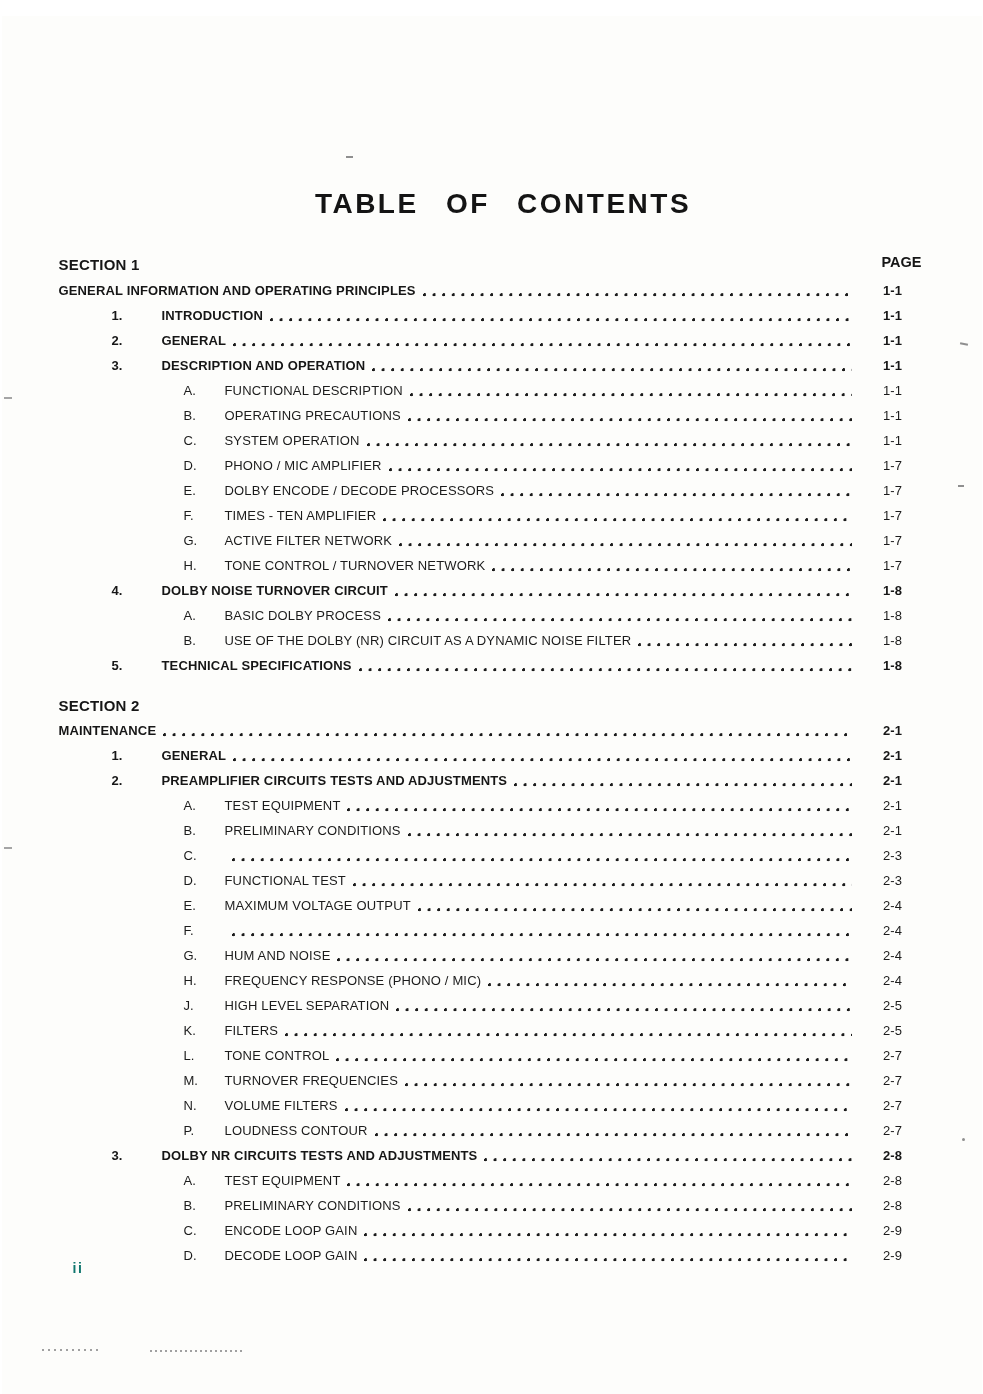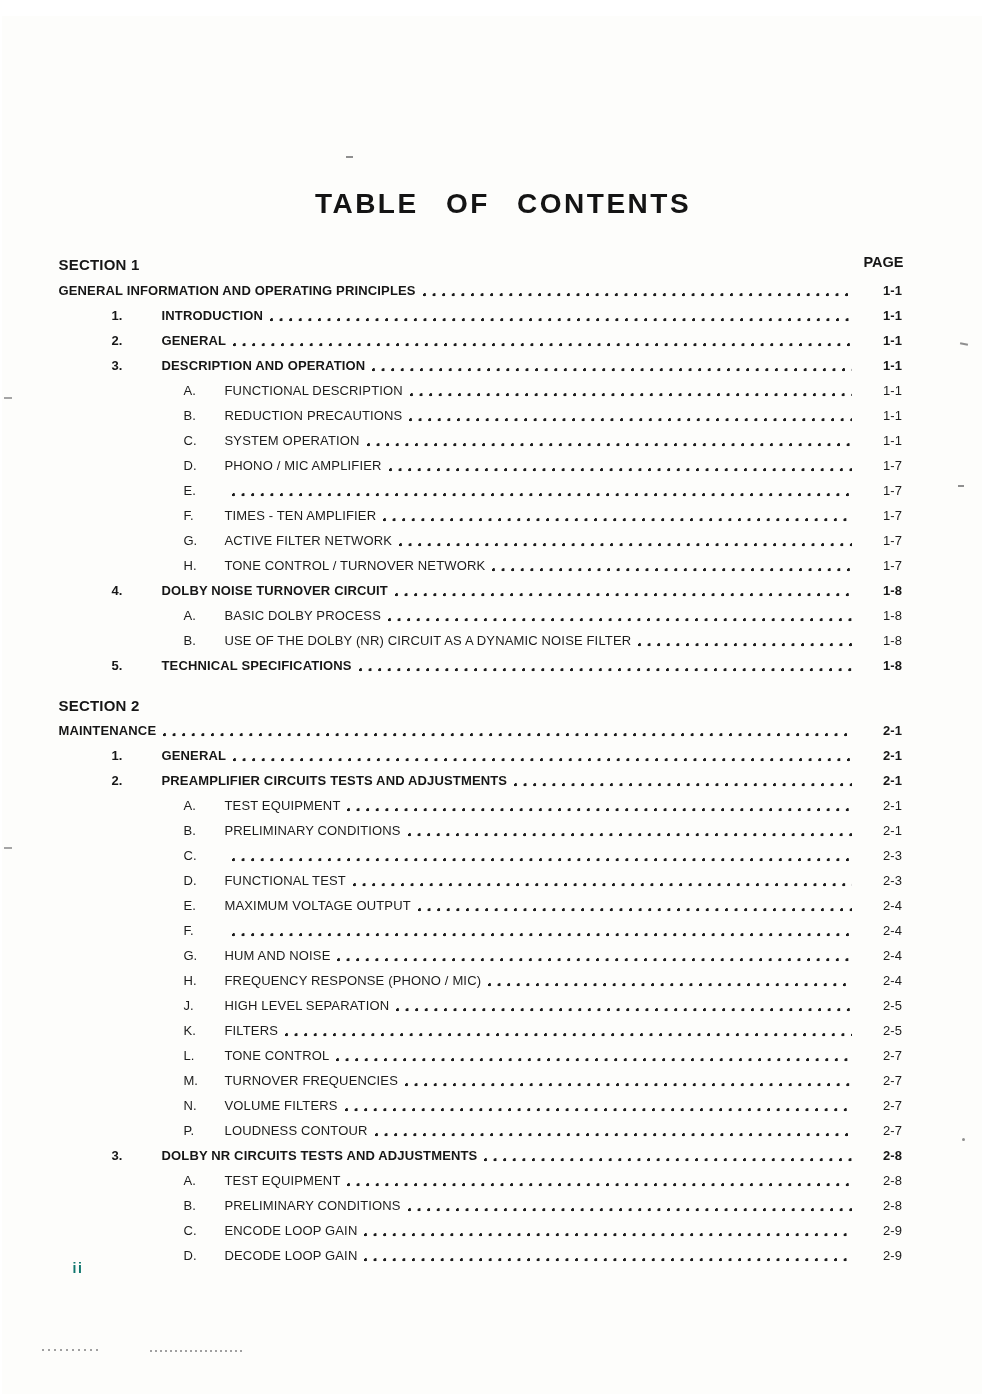--- a/index.html
+++ b/index.html
@@ -16,21 +16,21 @@
     position:absolute;top:172px;left:20px;width:963px;
     text-align:center;
     font-size:28px;font-weight:700;
     letter-spacing:2.5px;word-spacing:17px;
     color:#141414;
   }
   .toc{position:absolute;top:236px;left:57px;right:60px;}
   .toc-head{display:flex;height:26px;}
   .sec-label{font-size:15px;font-weight:700;letter-spacing:.2px;line-height:26px;color:#161616;}
   .toc-head .spacer{flex:1;}
-  .pg-head{width:58px;text-align:left;font-size:14.5px;font-weight:700;line-height:20px;color:#161616;}
+  .pg-head{width:58px;text-align:right;font-size:14.5px;font-weight:700;line-height:20px;color:#161616;}
   .sec2-label{margin-top:15px;height:25px;line-height:25px;}
   .row{display:flex;height:25px;font-size:13px;}
   .row.b{font-weight:700;color:#161616;}
   .row .num{line-height:25px;flex:0 0 auto;}
   .row.l1 .num{margin-left:53px;width:50px;}
   .row.l2 .num{margin-left:125px;width:41px;}
   .row .t{line-height:25px;letter-spacing:.15px;white-space:nowrap;flex:0 0 auto;}
   .row .dots{flex:1 1 auto;position:relative;min-width:12px;}
   .row .dots::after{
     content:"";position:absolute;left:7px;right:12px;bottom:6px;height:4px;
@@ -88,38 +88,39 @@
           <span class="pg">1-1</span>
         </div>
         <div class="row l2">
           <span class="num">A.</span>
           <span class="t">FUNCTIONAL DESCRIPTION</span>
           <span class="dots"></span>
           <span class="pg">1-1</span>
         </div>
         <div class="row l2">
           <span class="num">B.</span>
-          <span class="t">REDUCTION PRECAUTIONS</span>
+          <span class="t">OPERATING PRECAUTIONS</span>
           <span class="dots"></span>
           <span class="pg">1-1</span>
         </div>
         <div class="row l2">
           <span class="num">C.</span>
           <span class="t">SYSTEM OPERATION</span>
           <span class="dots"></span>
           <span class="pg">1-1</span>
         </div>
         <div class="row l2">
           <span class="num">D.</span>
           <span class="t">PHONO / MIC AMPLIFIER</span>
           <span class="dots"></span>
           <span class="pg">1-7</span>
         </div>
         <div class="row l2">
           <span class="num">E.</span>
+          <span class="t">DOLBY ENCODE / DECODE PROCESSORS</span>
           <span class="dots"></span>
           <span class="pg">1-7</span>
         </div>
         <div class="row l2">
           <span class="num">F.</span>
           <span class="t">TIMES - TEN AMPLIFIER</span>
           <span class="dots"></span>
           <span class="pg">1-7</span>
         </div>
         <div class="row l2">

